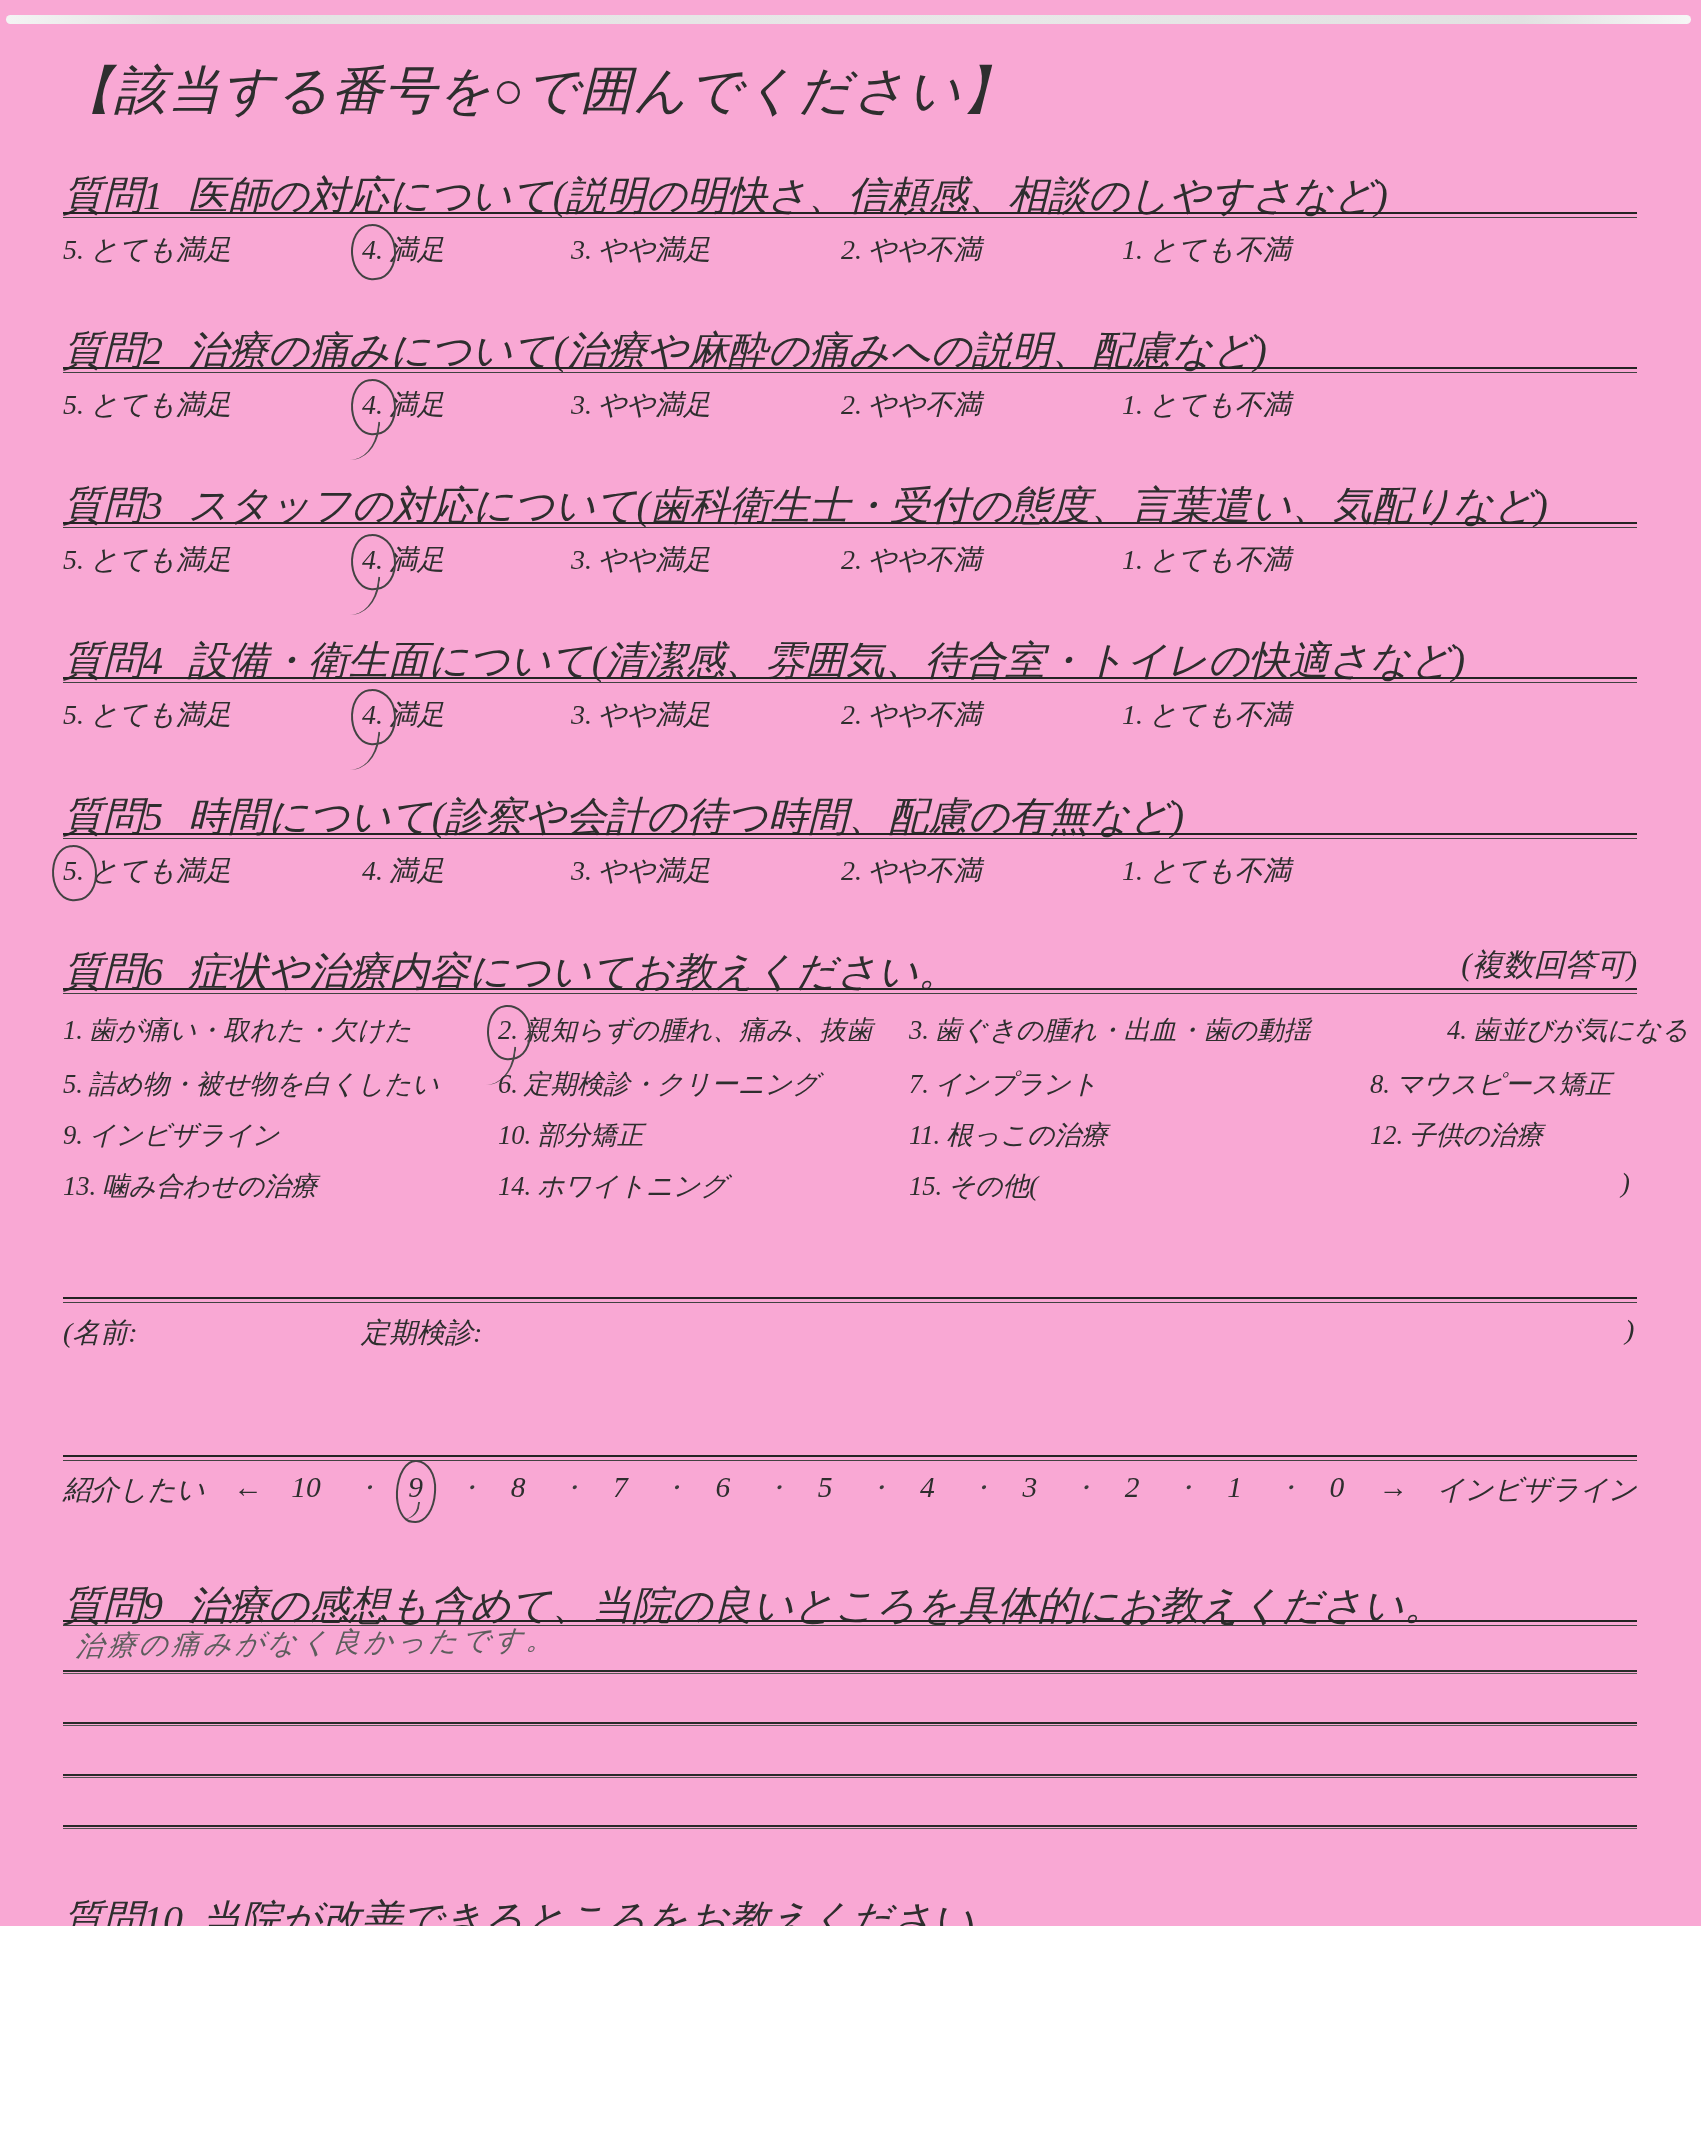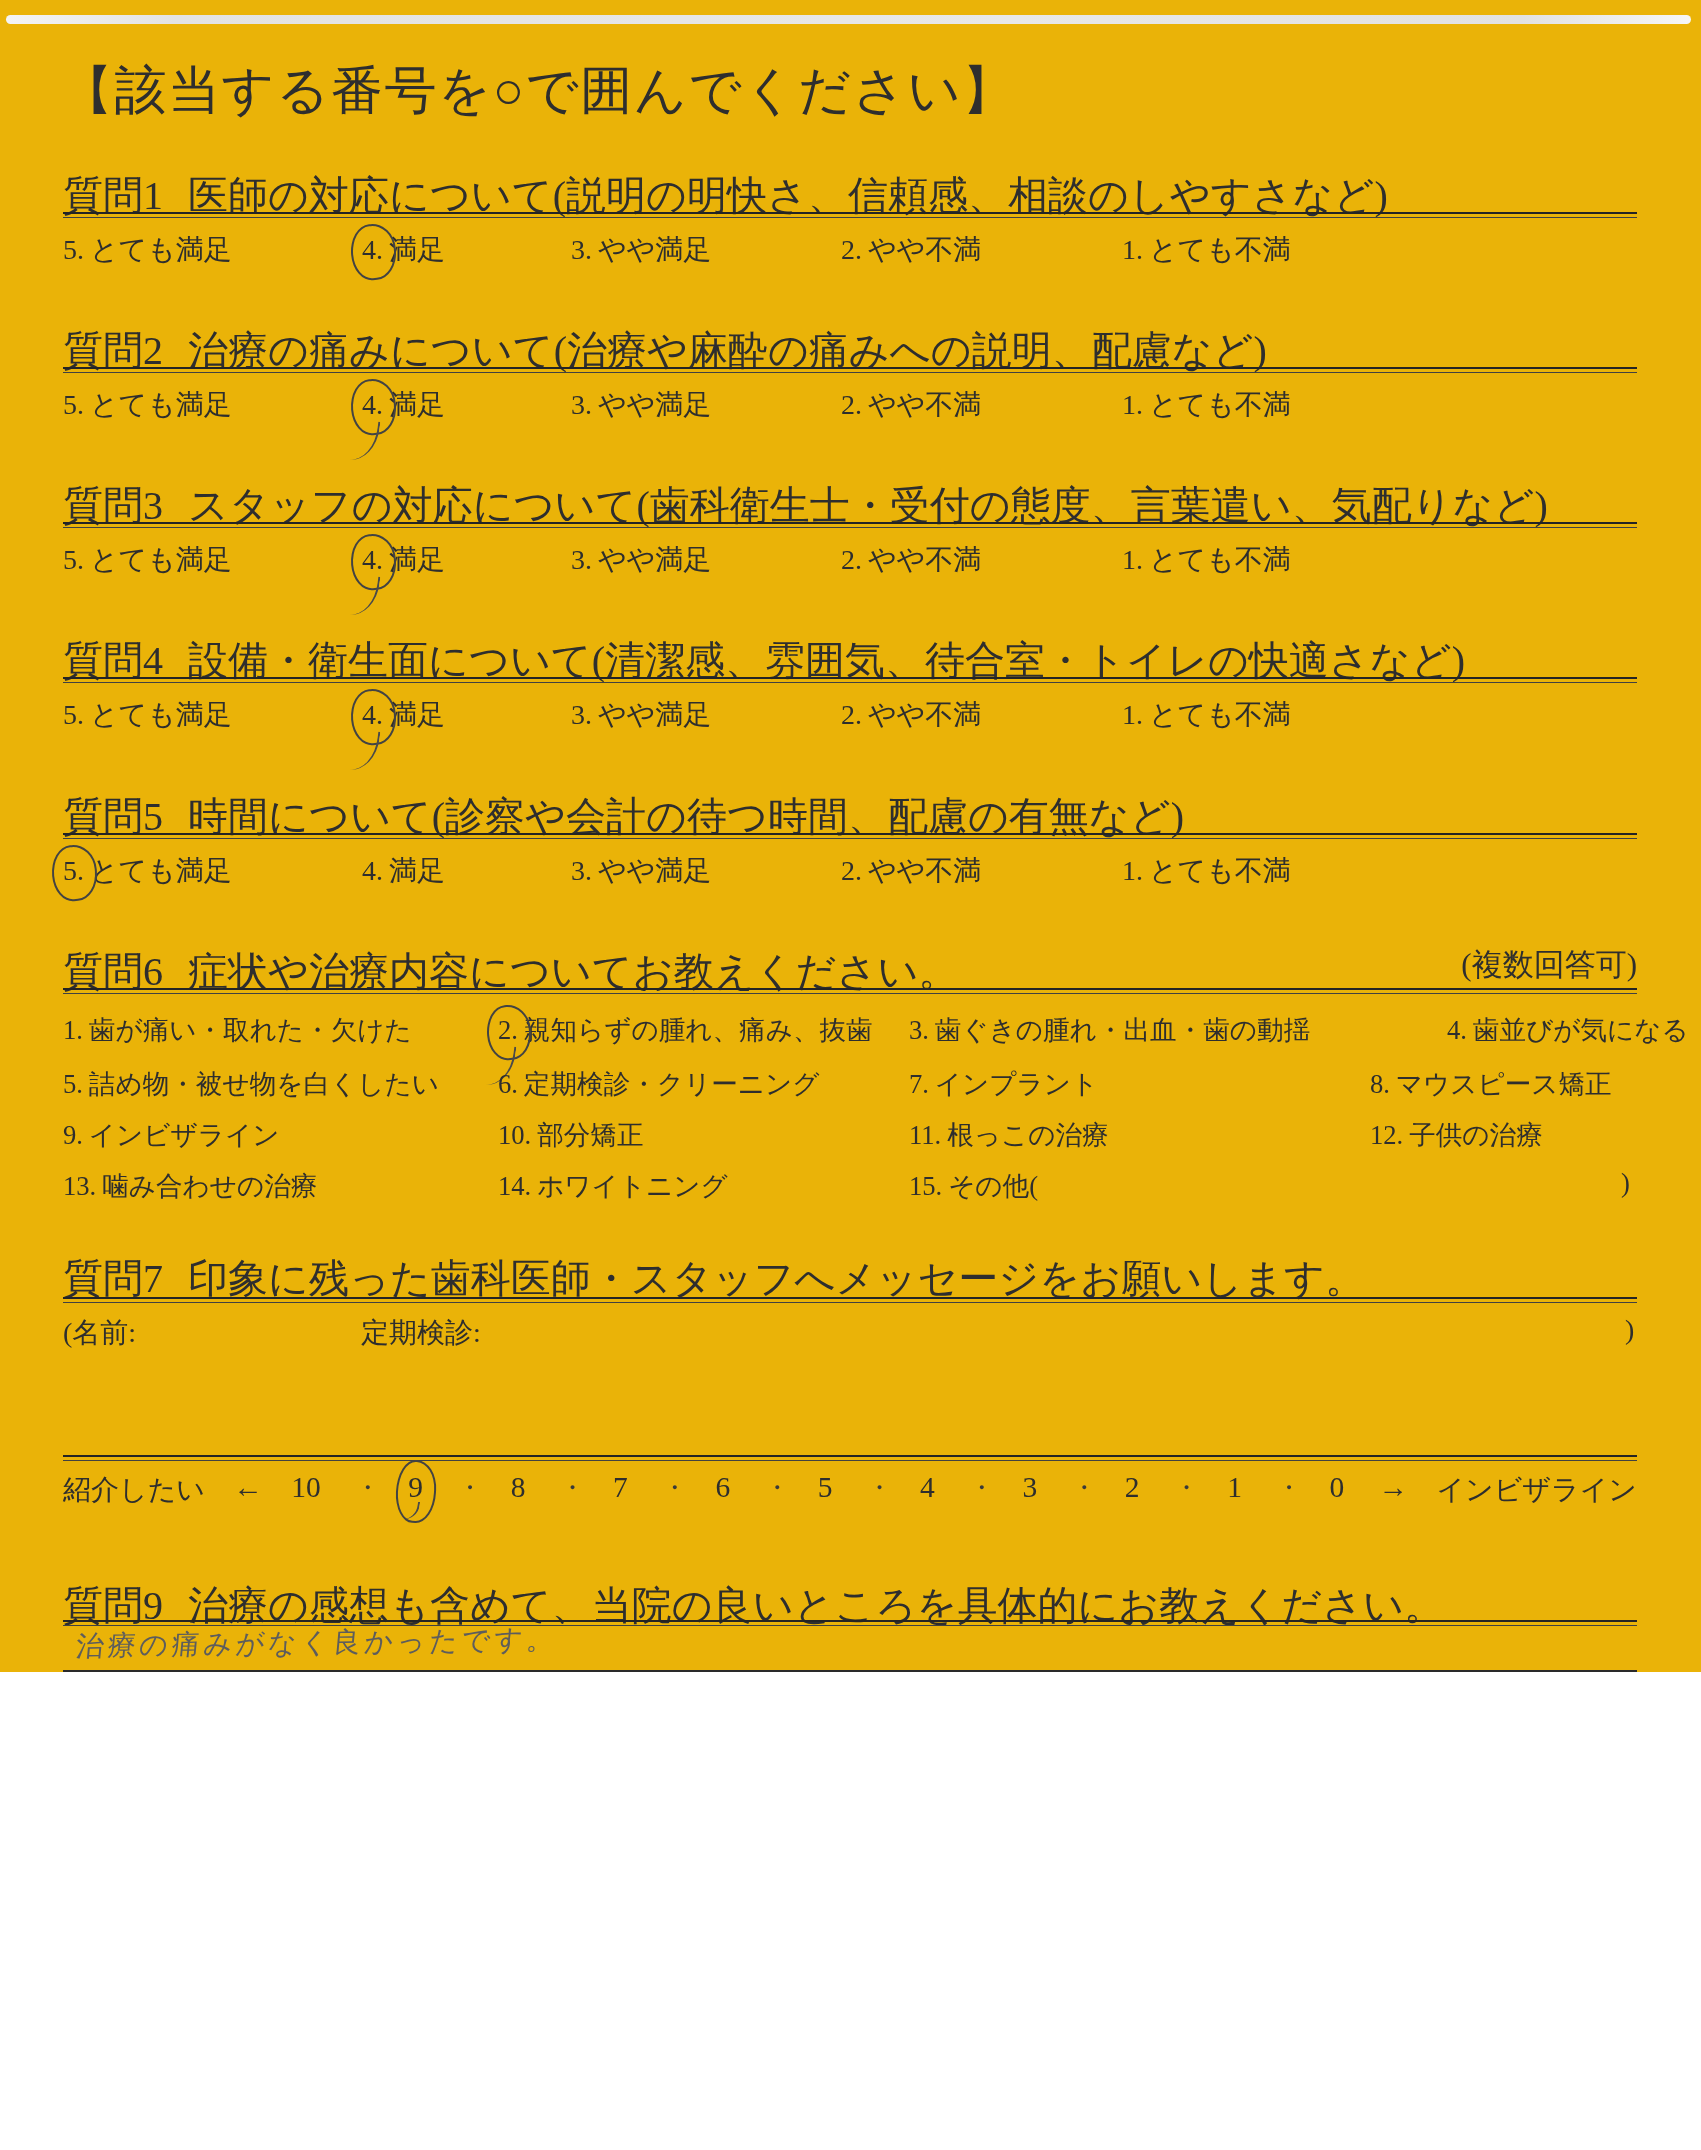--- a/index.html
+++ b/index.html
@@ -1,23 +1,24 @@
 <!DOCTYPE html>
 <html style="font-size:11.8px"><head>
 <meta charset="utf-8">
 <style>
   html,body{margin:0;padding:0;background:#ffffff;}
   .page{
     position:relative;
     width:1701px;
-    height:1672px;
-    background:#eab308;
+    height:1926px;
+    background:#f9a8d4;
     font-family:"Liberation Serif","DejaVu Serif",serif;
     color:#2e2e2e;
     overflow:hidden;
+    font-style:italic;
   }
   .scan-streak{
     position:absolute;top:14.8px;left:5.9px;width:1685px;height:9.6px;
     background:linear-gradient(90deg,#f4f4f4,#e3e3e3 10%,#e8e8e8 60%,#e2e2e2 90%,#f6f6f6);
     border-radius:5.2px;
   }
   .title{
     position:absolute;left:61px;top:56px;
     font-size:52px;letter-spacing:1.5px;white-space:nowrap;
   }
@@ -172,23 +173,20 @@
     </div>
     <div class="grid-row" style="top:224px;">
       <span class="grid-item" style="left:0;"><span class="inum">13.</span><span>噛み合わせの治療</span></span>
       <span class="grid-item" style="left:435px;"><span class="inum">14.</span><span>ホワイトニング</span></span>
       <span class="grid-item" style="left:846px;"><span class="inum">15.</span><span>その他(</span></span>
       <span class="grid-item" style="left:1558px;">)</span>
     </div>
   </div>
 
   <div class="section" style="top:1251px;height:118px;">
-    <div class="q-header">
-      <span class="q-label">質問7</span><span>印象に残った歯科医師・スタッフへメッセージをお願いします。</span>
-    </div>
     <div class="rule" style="top:46px;"></div>
     <div class="fields-row">
       <span class="field-label" style="left:0;">(名前:</span>
       <span class="field-label" style="left:298px;">定期検診:</span>
       <span class="field-label" style="left:1562px;">)</span>
     </div>
   </div>
 
   <div class="section" style="top:1409px;height:133px;">
     <div class="rule" style="top:46px;"></div>

